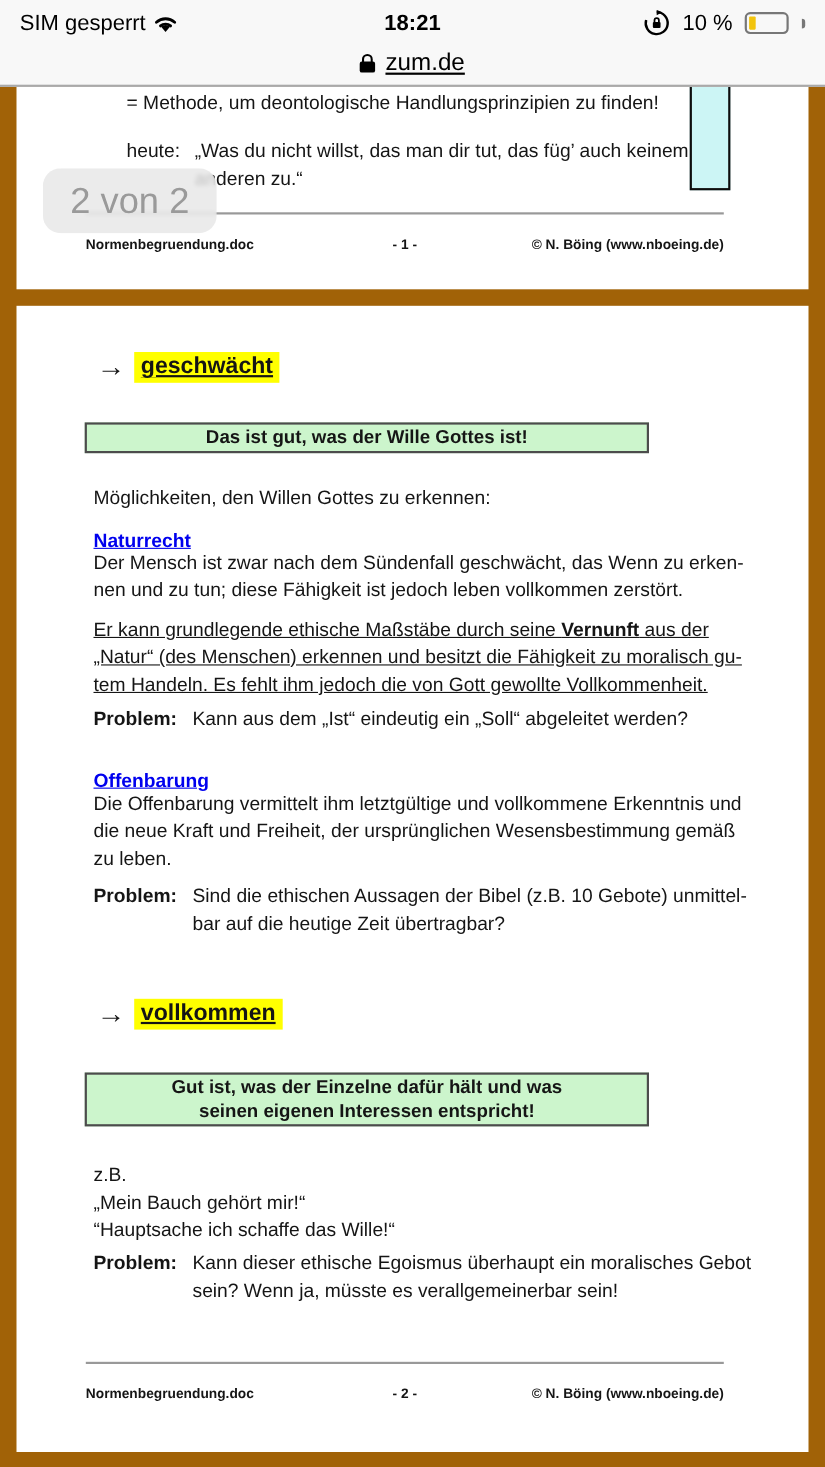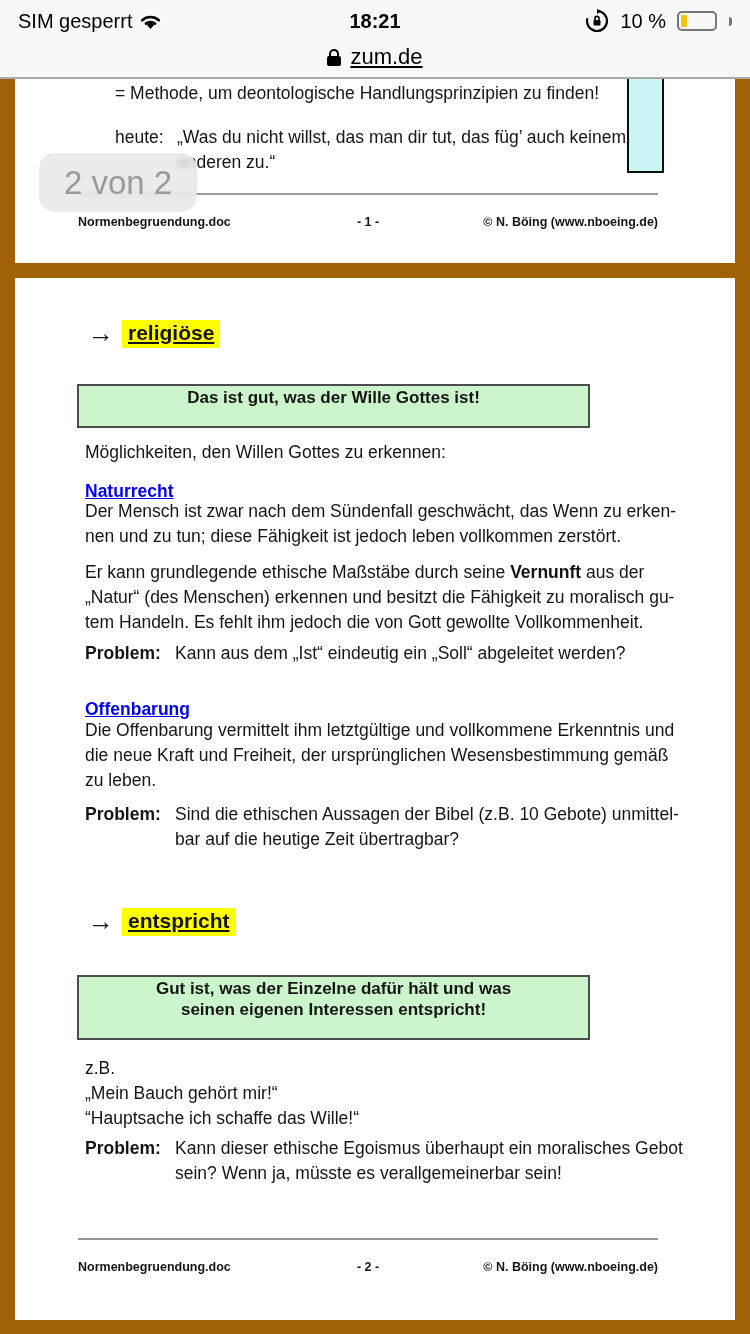--- a/index.html
+++ b/index.html
@@ -35,21 +35,21 @@
   .b{font-weight:bold;}
   .line{display:block;}
   .bluehead{position:absolute;font-size:17.5px;font-weight:bold;color:#0000ee;
             text-decoration:underline;white-space:nowrap;}
   .heading{position:absolute;display:flex;align-items:center;gap:8px;}
   .heading .arrow{font-size:26px;font-weight:400;}
   .heading .mark{background:#ffff00;font-size:21px;font-weight:bold;text-decoration:underline;
                  padding:1px 6px 3px 6px;}
   .greenbox{position:absolute;left:62px;width:513px;background:#ccf5cc;border:2px solid #4c4c4c;
             box-sizing:border-box;text-align:center;font-weight:bold;font-size:17px;line-height:21px;
-            padding:1px 0 18px 0;}
+            padding:1px 0 2px 0;}
   .labelrow{position:absolute;display:flex;font-size:17.5px;line-height:25px;}
   .labelrow .plabel{font-weight:bold;width:90px;flex:none;}
   .labelrow .zlabel{width:43px;flex:none;}
   .labelrow .hlabel{width:62px;flex:none;}
   .labelrow .ltext{white-space:nowrap;}
   .pfooter{position:absolute;left:63px;width:580px;border-top:2px solid #999;padding-top:20px;
            font-size:12.5px;font-weight:bold;display:flex;}
   .pfooter .fc{position:absolute;left:0;right:0;text-align:center;}
   .pfooter .fr{margin-left:auto;}
   .cyanrect{position:absolute;left:612px;top:-3px;width:33px;height:93px;background:#ccf5f5;
@@ -119,35 +119,35 @@
 
       <div class="badge">
         <span>2 von 2</span>
       </div>
     </section>
 
     <section class="page page2">
 
       <div class="heading" style="left:73px;top:40px;">
         <span class="arrow">→</span>
-        <span class="mark">religiöse</span>
+        <span class="mark">geschwächt</span>
       </div>
 
       <div class="greenbox" style="top:106px;">Das ist gut, was der Wille Gottes ist!</div>
 
       <div class="docline" style="left:70px;top:162px;">Möglichkeiten, den Willen Gottes zu erkennen:</div>
 
       <div class="bluehead" style="left:70px;top:203px;">Naturrecht</div>
 
       <div class="docline" style="left:70px;top:221px;">
         <span class="line">Der Mensch ist zwar nach dem Sündenfall geschwächt, das Wenn zu erken-</span>
         <span class="line">nen und zu tun; diese Fähigkeit ist jedoch leben vollkommen zerstört.</span>
       </div>
 
-      <div class="docline" style="left:70px;top:282px;">
+      <div class="docline" style="left:70px;top:282px;text-decoration:underline;">
         <span class="line">
           <span>Er kann grundlegende ethische Maßstäbe durch seine </span><span class="b">Vernunft</span><span> aus der</span>
         </span>
         <span class="line">„Natur“ (des Menschen) erkennen und besitzt die Fähigkeit zu moralisch gu-</span>
         <span class="line">tem Handeln. Es fehlt ihm jedoch die von Gott gewollte Vollkommenheit.</span>
       </div>
 
       <div class="labelrow" style="left:70px;top:363px;">
         <span class="plabel">Problem:</span>
         <span class="ltext">Kann aus dem „Ist“ eindeutig ein „Soll“ abgeleitet werden?</span>
@@ -164,21 +164,21 @@
       <div class="labelrow" style="left:70px;top:524px;">
         <span class="plabel">Problem:</span>
         <span class="ltext">
           <span class="line">Sind die ethischen Aussagen der Bibel (z.B. 10 Gebote) unmittel-</span>
           <span class="line">bar auf die heutige Zeit übertragbar?</span>
         </span>
       </div>
 
       <div class="heading" style="left:73px;top:628px;">
         <span class="arrow">→</span>
-        <span class="mark">entspricht</span>
+        <span class="mark">vollkommen</span>
       </div>
 
       <div class="greenbox" style="top:697px;">
         <span class="line">Gut ist, was der Einzelne dafür hält und was</span>
         <span class="line">seinen eigenen Interessen entspricht!</span>
       </div>
 
       <div class="labelrow" style="left:70px;top:778px;flex-direction:column;">
         <span class="zlabel">z.B.</span>
         <span class="ltext">

